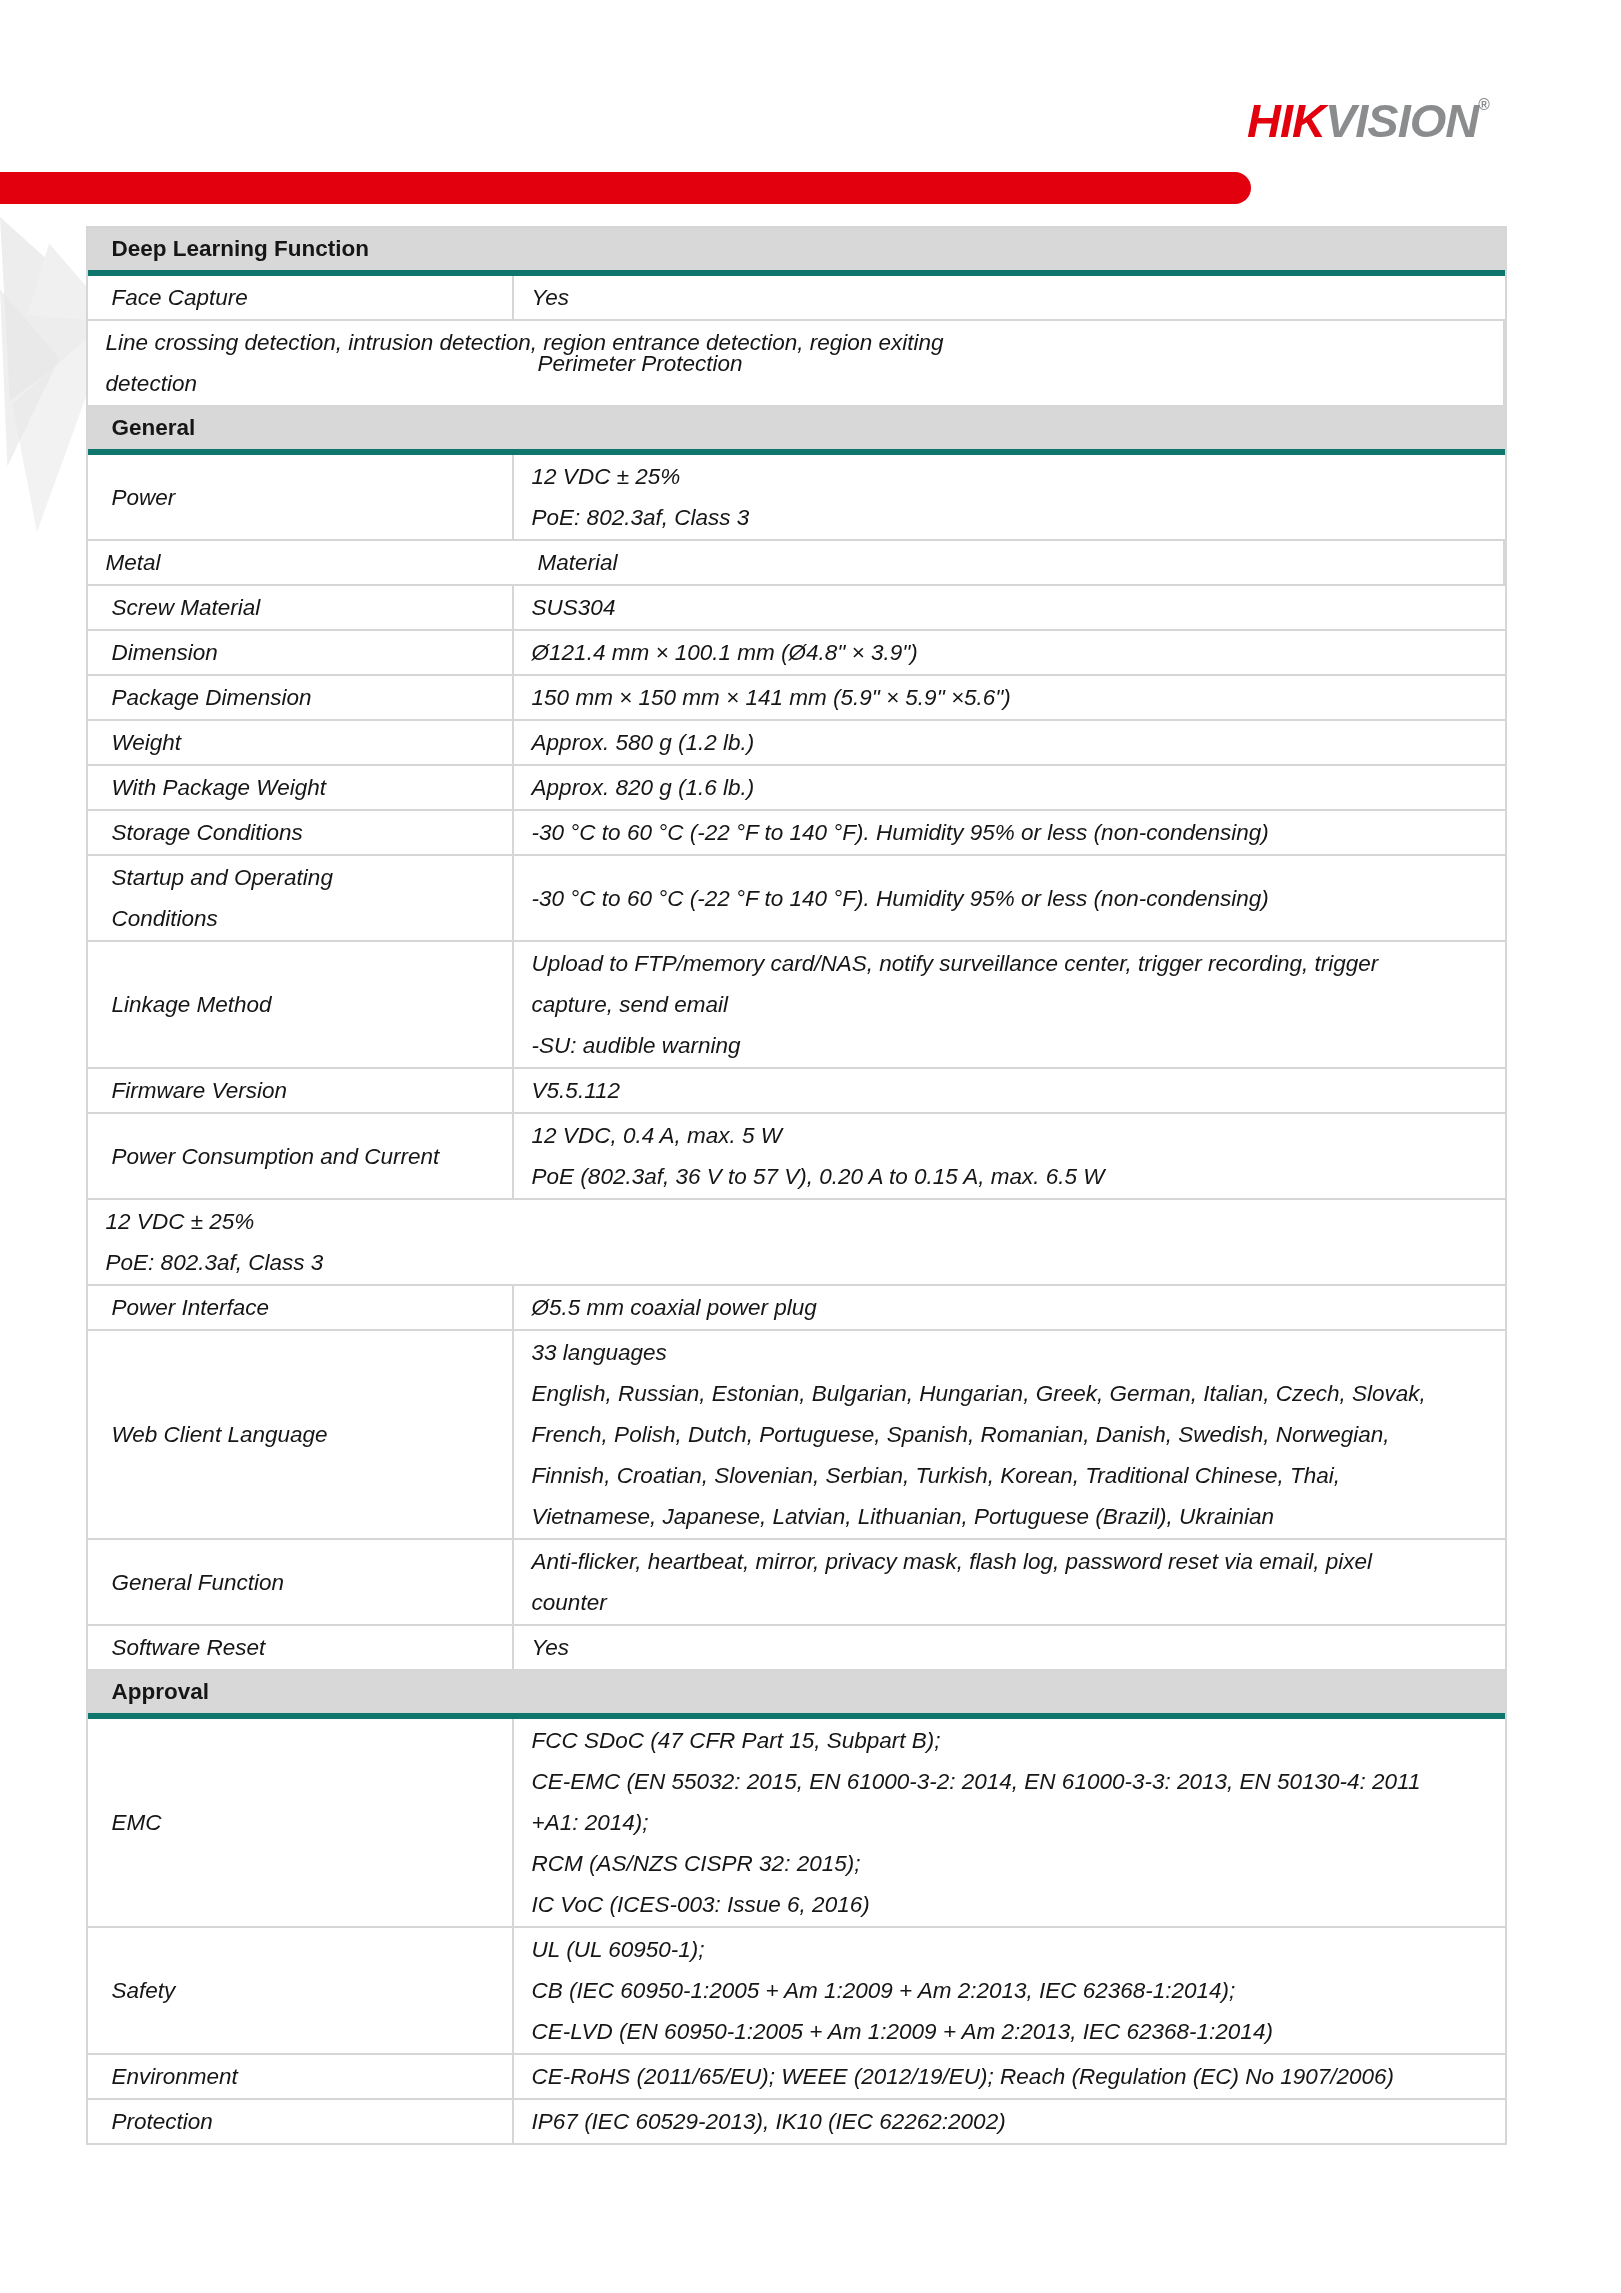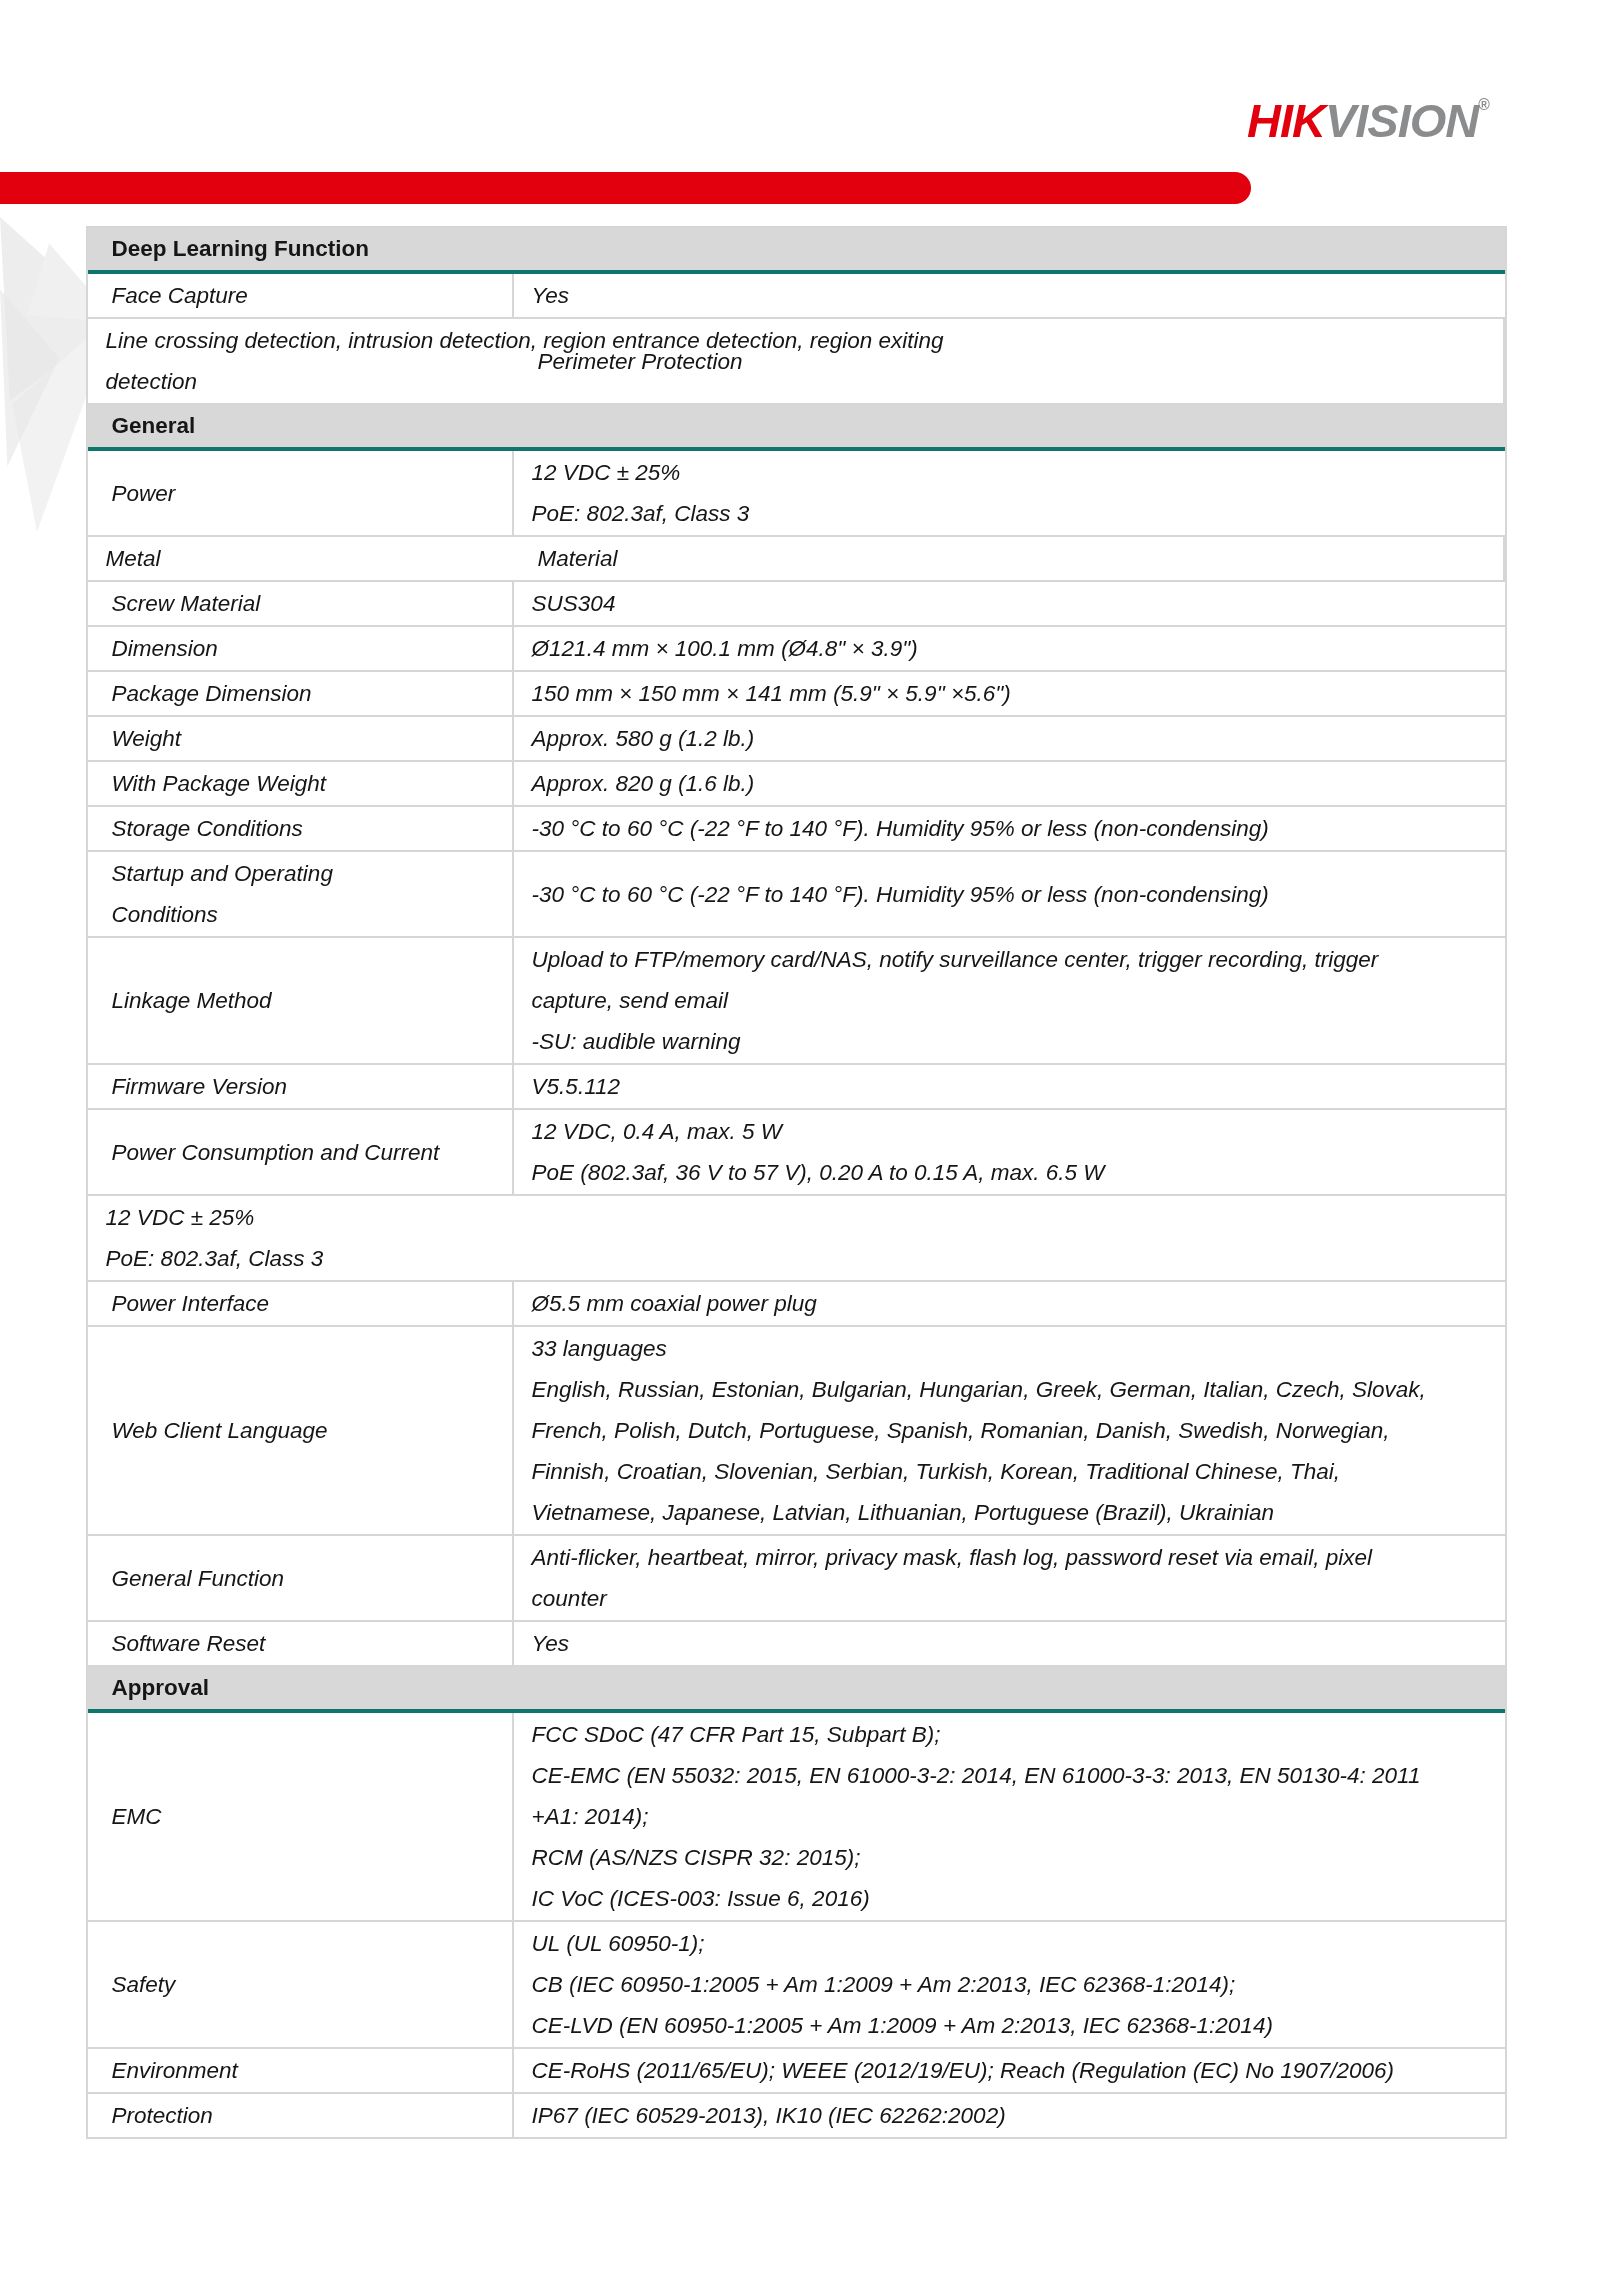--- a/index.html
+++ b/index.html
@@ -23,21 +23,21 @@
 
   
   #red-bar{position:absolute;left:0;top:164px;width:1251px;height:32px;
            background:#e2000f;border-radius:0 16.7px 16.7px 0;}
 
   
   #spec-table{position:absolute;left:86px;top:218px;width:1421px;
               border:2px solid #d6d6d6;box-sizing:border-box;
               font-size:22.5px;color:#161616;}
   .section-row{background:#d8d8d8;min-height:42px;display:flex;align-items:center;
-               border-bottom:4px solid #0f766e;}
+               border-bottom:6px solid #0f766e;}
   .section-title{font-weight:bold;padding-left:23.5px;white-space:pre;line-height:42px;}
   .data-row{display:grid;grid-template-columns:426px 1fr;border-bottom:2px solid #d6d6d6;
             background:#ffffff;}
   .data-row:last-child{border-bottom:none;}
   .cell{display:flex;align-items:center;white-space:pre;line-height:41px;
         box-sizing:border-box;min-height:41px;padding-top:1px;padding-bottom:1px;font-style:italic;}
   .label-cell{border-right:2px solid #d6d6d6;padding-left:23.5px;padding-right:11.8px;}
   .value-cell{padding-left:17.6px;padding-right:11.8px;}
 </style>
 </head>

